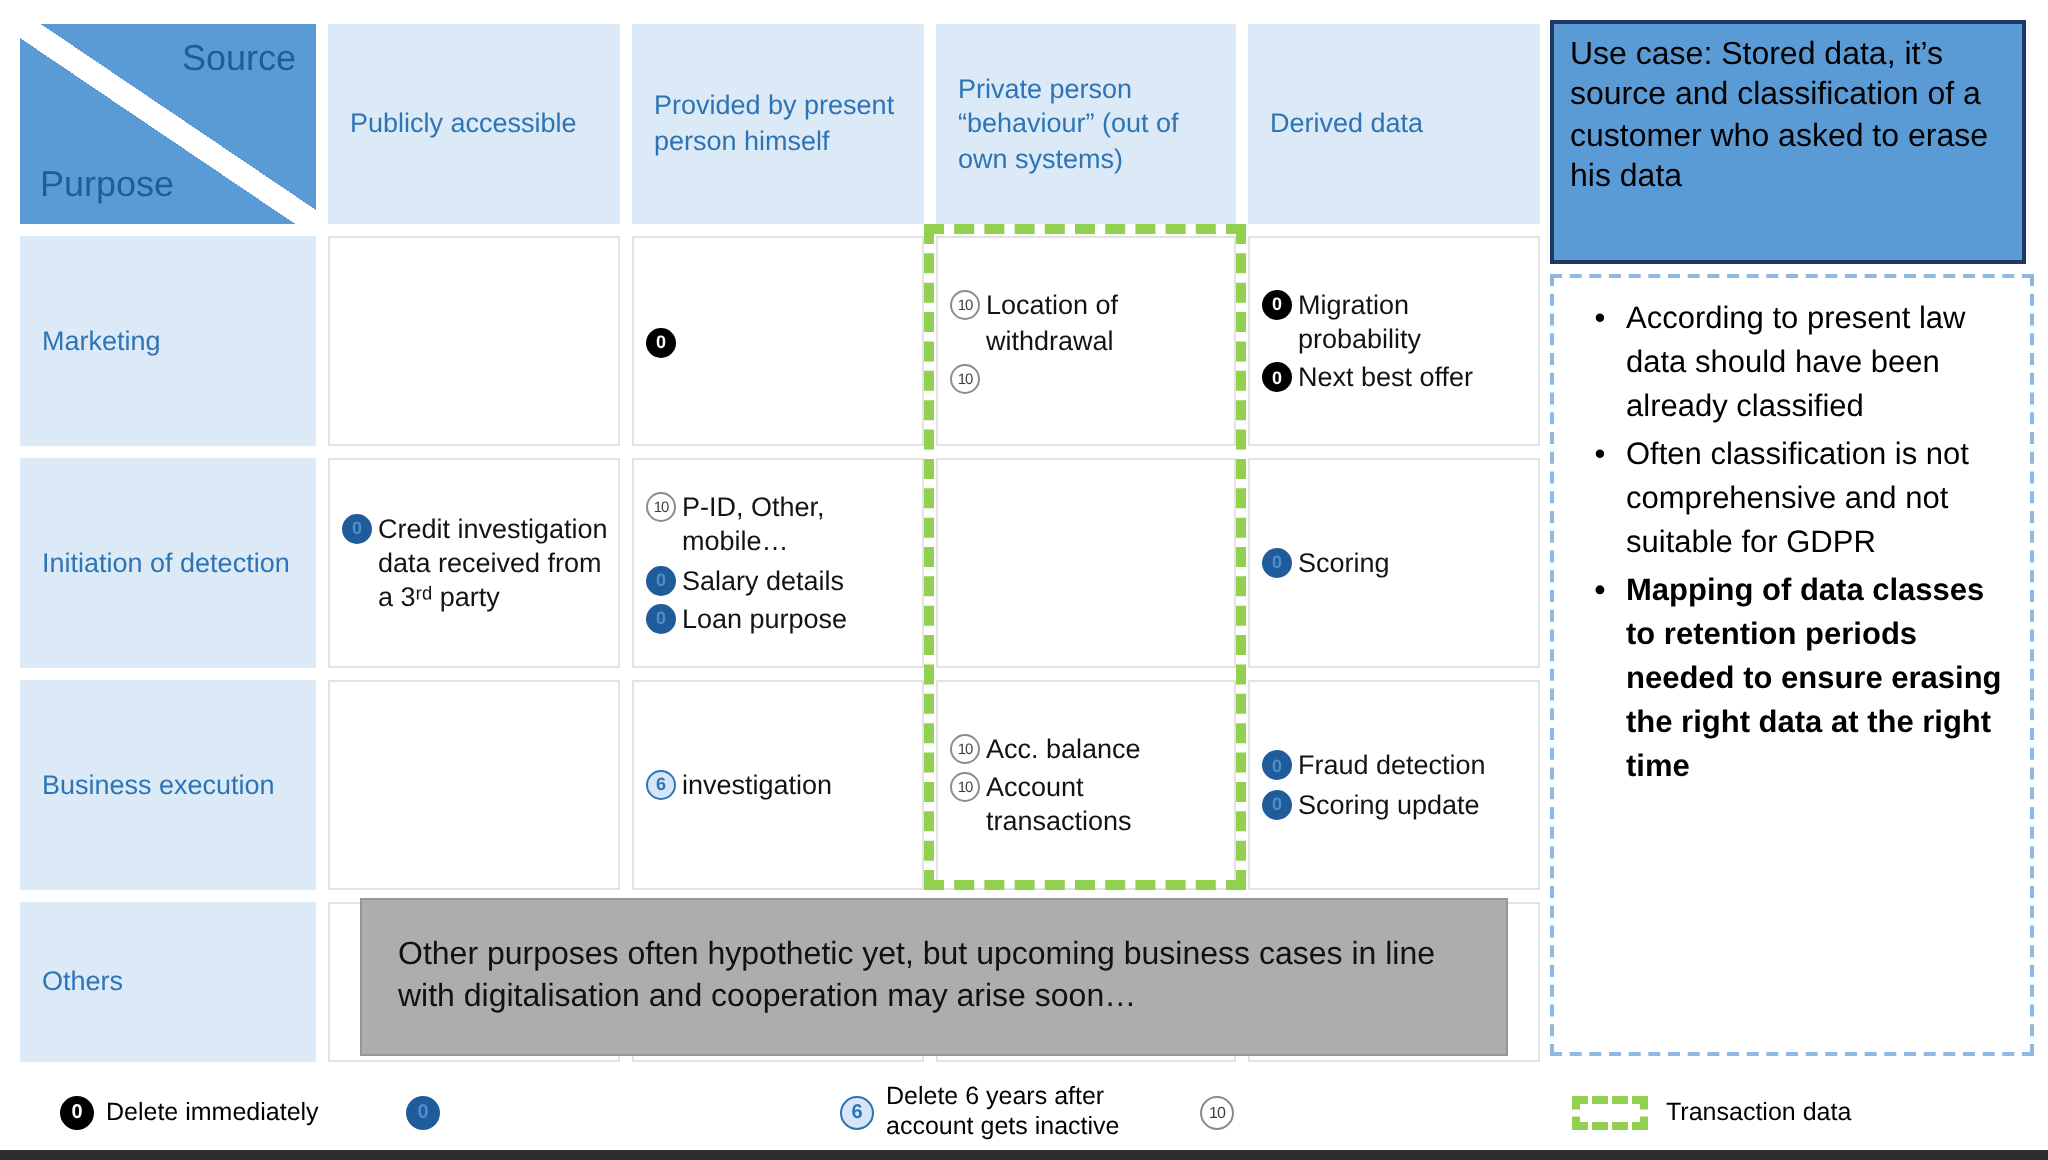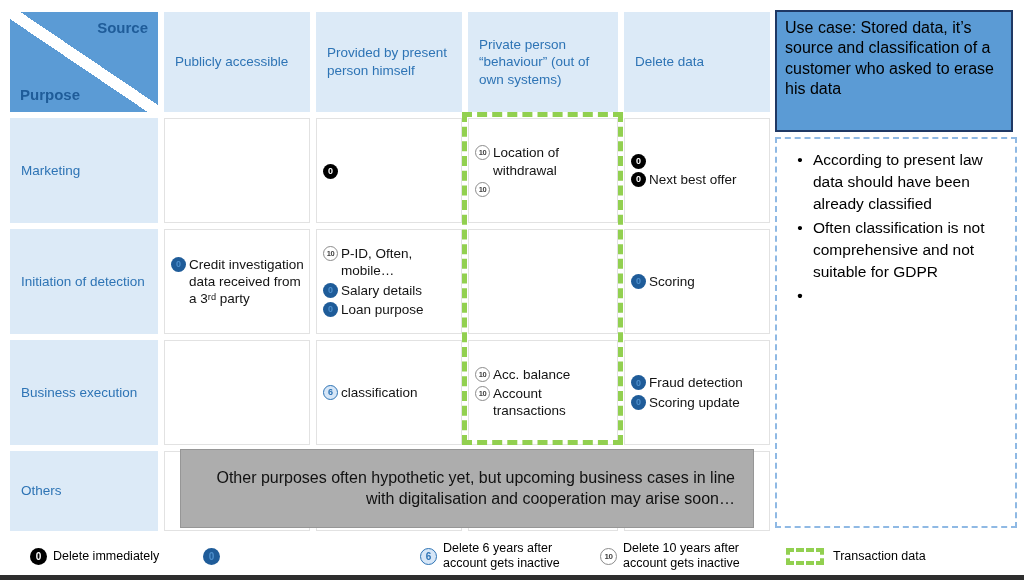--- a/index.html
+++ b/index.html
@@ -13,21 +13,21 @@
     display:grid;
     grid-template-columns:148px 146px 146px 150px 146px;
     grid-template-rows:100px 105px 105px 105px 80px;
     gap:6px;
   }
   .hdr {
     background:#DCEAF7; color:#2E74B5; font-size:13.5px; line-height:1.3;
     display:flex; align-items:center; padding:6px 8px 6px 11px;
   }
   .corner {
-    position:relative; color:#1F5C99; font-weight:bold; font-size:15px;
+    position:relative; color:#1F5C99; font-weight:normal; font-size:18px;
     background:linear-gradient(to top right,#5B9BD5 0%,#5B9BD5 46.5%,#ffffff 46.5%,#ffffff 53.5%,#5B9BD5 53.5%,#5B9BD5 100%);
   }
   .corner .src { position:absolute; top:7px; right:10px; }
   .corner .pur { position:absolute; bottom:9px; left:10px; }
   .cell {
     background:#fff; border:1px solid #E2E2E2;
     display:flex; flex-direction:column; justify-content:center;
     padding:5px 4px 5px 6px; gap:2px;
   }
   .item { display:flex; align-items:flex-start; }
@@ -36,31 +36,31 @@
 
   
   .badge {
     flex:0 0 auto; width:15px; height:15px; border-radius:50%;
     display:inline-flex; align-items:center; justify-content:center;
     font-size:9px; font-weight:bold; margin:1px 3px 0 0;
   }
   .b-black { background:#000; color:#fff; }
   .b-blue  { background:#1F5C99; color:#4D8FCC; }
   .b-light { background:#D6E6F7; color:#2E74B5; border:1px solid #2E74B5; }
-  .b-out   { background:#fff; color:#3F3F3F; border:1px solid #8C8C8C; font-size:7.5px; font-weight:bold; letter-spacing:-0.5px; }
+  .b-out   { background:#fff; color:#3F3F3F; border:1px solid #8C8C8C; font-size:7.5px; font-weight:normal; letter-spacing:-0.5px; }
 
   
   #green-box {
     position:absolute; left:462px; top:112px; width:161px; height:333px;
     border:5px dashed #92D050; pointer-events:none;
   }
   #others-note {
     position:absolute; left:180px; top:449px; width:574px; height:79px;
     background:#ADADAD; border:1px solid #969696;
-    display:flex; align-items:center; justify-content:center; text-align:right;
+    display:flex; align-items:center; justify-content:center; text-align:left;
     font-size:16px; color:#111; padding:0 18px; line-height:1.3;
   }
 
   
   #use-case {
     position:absolute; left:775px; top:10px; width:238px; height:122px;
     background:#5B9BD5; border:2px solid #1F3864;
     padding:6px 8px; font-size:16px; line-height:1.28; color:#000;
   }
   #notes-box {
@@ -90,59 +90,60 @@
 
   <div id="matrix">
 
     <div class="corner">
       <span class="src">Source</span>
       <span class="pur">Purpose</span>
     </div>
     <div class="hdr">Publicly accessible</div>
     <div class="hdr">Provided by present person himself</div>
     <div class="hdr">Private person “behaviour” (out of own systems)</div>
-    <div class="hdr">Delete data</div>
+    <div class="hdr">Derived data</div>
 
     <div class="hdr">Marketing</div>
     <div class="cell"></div>
     <div class="cell">
       <div class="item">
         <span class="badge b-black">0</span>
       </div>
     </div>
     <div class="cell">
       <div class="item">
         <span class="badge b-out">10</span>
         <span class="itext">Location of withdrawal</span>
       </div>
       <div class="item">
         <span class="badge b-out">10</span>
       </div>
     </div>
     <div class="cell">
       <div class="item">
         <span class="badge b-black">0</span>
+        <span class="itext">Migration probability</span>
       </div>
       <div class="item">
         <span class="badge b-black">0</span>
         <span class="itext">Next best offer</span>
       </div>
     </div>
 
     <div class="hdr">Initiation of detection</div>
     <div class="cell">
       <div class="item">
         <span class="badge b-blue">0</span>
         <span class="itext">Credit investigation data received from a 3ʳᵈ party</span>
       </div>
     </div>
     <div class="cell">
       <div class="item">
         <span class="badge b-out">10</span>
-        <span class="itext">P-ID, Often, mobile…</span>
+        <span class="itext">P-ID, Other, mobile…</span>
       </div>
       <div class="item">
         <span class="badge b-blue">0</span>
         <span class="itext">Salary details</span>
       </div>
       <div class="item">
         <span class="badge b-blue">0</span>
         <span class="itext">Loan purpose</span>
       </div>
     </div>
@@ -152,21 +153,21 @@
         <span class="badge b-blue">0</span>
         <span class="itext">Scoring</span>
       </div>
     </div>
 
     <div class="hdr">Business execution</div>
     <div class="cell"></div>
     <div class="cell">
       <div class="item">
         <span class="badge b-light">6</span>
-        <span class="itext">classification</span>
+        <span class="itext">investigation</span>
       </div>
     </div>
     <div class="cell">
       <div class="item">
         <span class="badge b-out">10</span>
         <span class="itext">Acc. balance</span>
       </div>
       <div class="item">
         <span class="badge b-out">10</span>
         <span class="itext">Account transactions</span>
@@ -200,38 +201,38 @@
     <div class="bullet">
       <span class="dot">•</span>
       <span>According to present law data should have been already classified</span>
     </div>
     <div class="bullet">
       <span class="dot">•</span>
       <span>Often classification is not comprehensive and not suitable for GDPR</span>
     </div>
     <div class="bullet bold">
       <span class="dot">•</span>
+      <span>Mapping of data classes to retention periods needed to ensure erasing the right data at the right time</span>
     </div>
   </div>
 
   <div id="legend">
     <div class="leg" style="left:30px">
       <span class="badge b-black">0</span>
       <span class="leg-label">Delete immediately</span>
     </div>
     <div class="leg" style="left:203px">
       <span class="badge b-blue">0</span>
     </div>
     <div class="leg" style="left:420px">
       <span class="badge b-light">6</span>
       <span class="leg-label" style="max-width:150px">Delete 6 years after account gets inactive</span>
     </div>
     <div class="leg" style="left:600px">
       <span class="badge b-out">10</span>
-      <span class="leg-label" style="max-width:160px">Delete 10 years after account gets inactive</span>
     </div>
     <div class="leg" style="left:786px">
       <span class="swatch"></span>
       <span class="leg-label">Transaction data</span>
     </div>
   </div>
 
   <div id="bottom-bar"></div>
 </div>
 

